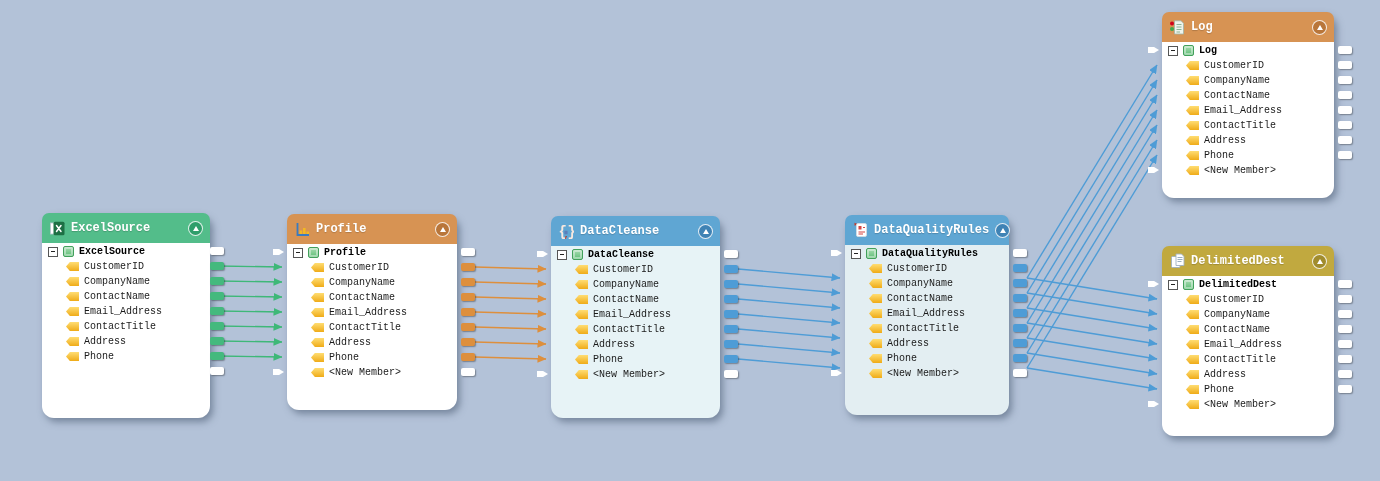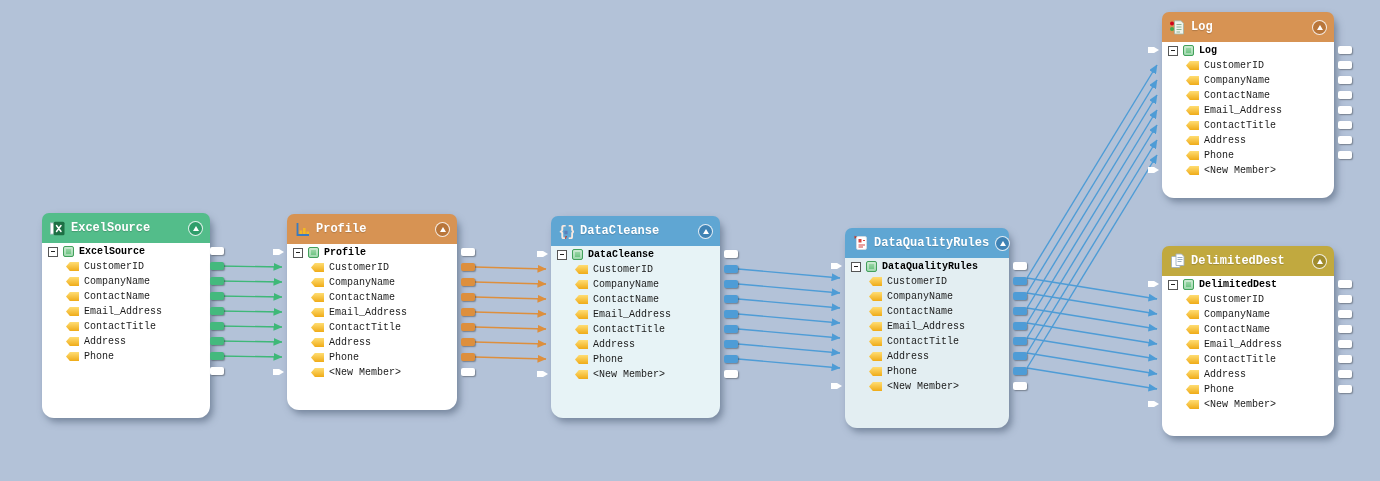--- a/index.html
+++ b/index.html
@@ -259,21 +259,21 @@
       <span class="port" style="top: 49px; left: 173px; background: rgb(78, 156, 214);"></span>
       <span class="port" style="top: 64px; left: 173px; background: rgb(78, 156, 214);"></span>
       <span class="port" style="top: 79px; left: 173px; background: rgb(78, 156, 214);"></span>
       <span class="port" style="top: 94px; left: 173px; background: rgb(78, 156, 214);"></span>
       <span class="port" style="top: 109px; left: 173px; background: rgb(78, 156, 214);"></span>
       <span class="port" style="top: 124px; left: 173px; background: rgb(78, 156, 214);"></span>
       <span class="port" style="top: 139px; left: 173px; background: rgb(78, 156, 214);"></span>
       <span class="in-arrow" style="top: 33.5px;"></span>
       <span class="in-arrow" style="top: 153.5px;"></span>
     </div>
-    <div class="node" style="left: 845px; top: 228px; width: 164px; height: 200px; background: rgb(227, 238, 242);">
+    <div class="node" style="left: 845px; top: 215px; width: 164px; height: 200px; background: rgb(227, 238, 242);">
       <div class="node-header" style="background: rgb(95, 166, 211);">
         <span class="node-icon">
           <svg width="15" height="16" viewBox="0 0 15 16">
             <path d="M1.5 0.8 L5 2.3 L1.5 3.8 Z" fill="#c0392b"></path>
             <rect x="3.5" y="1.5" width="10" height="13" rx="1.5" fill="#fff" stroke="#d8dde2" stroke-width="0.8"></rect>
             <rect x="5.5" y="4" width="3" height="3.5" fill="#d64541"></rect>
             <path d="M10 5.5 H12 M5.5 10 H12 M5.5 12 H10" stroke="#d64541" stroke-width="1.1"></path>
           </svg>
         </span>
         <span class="node-title">DataQualityRules</span>

